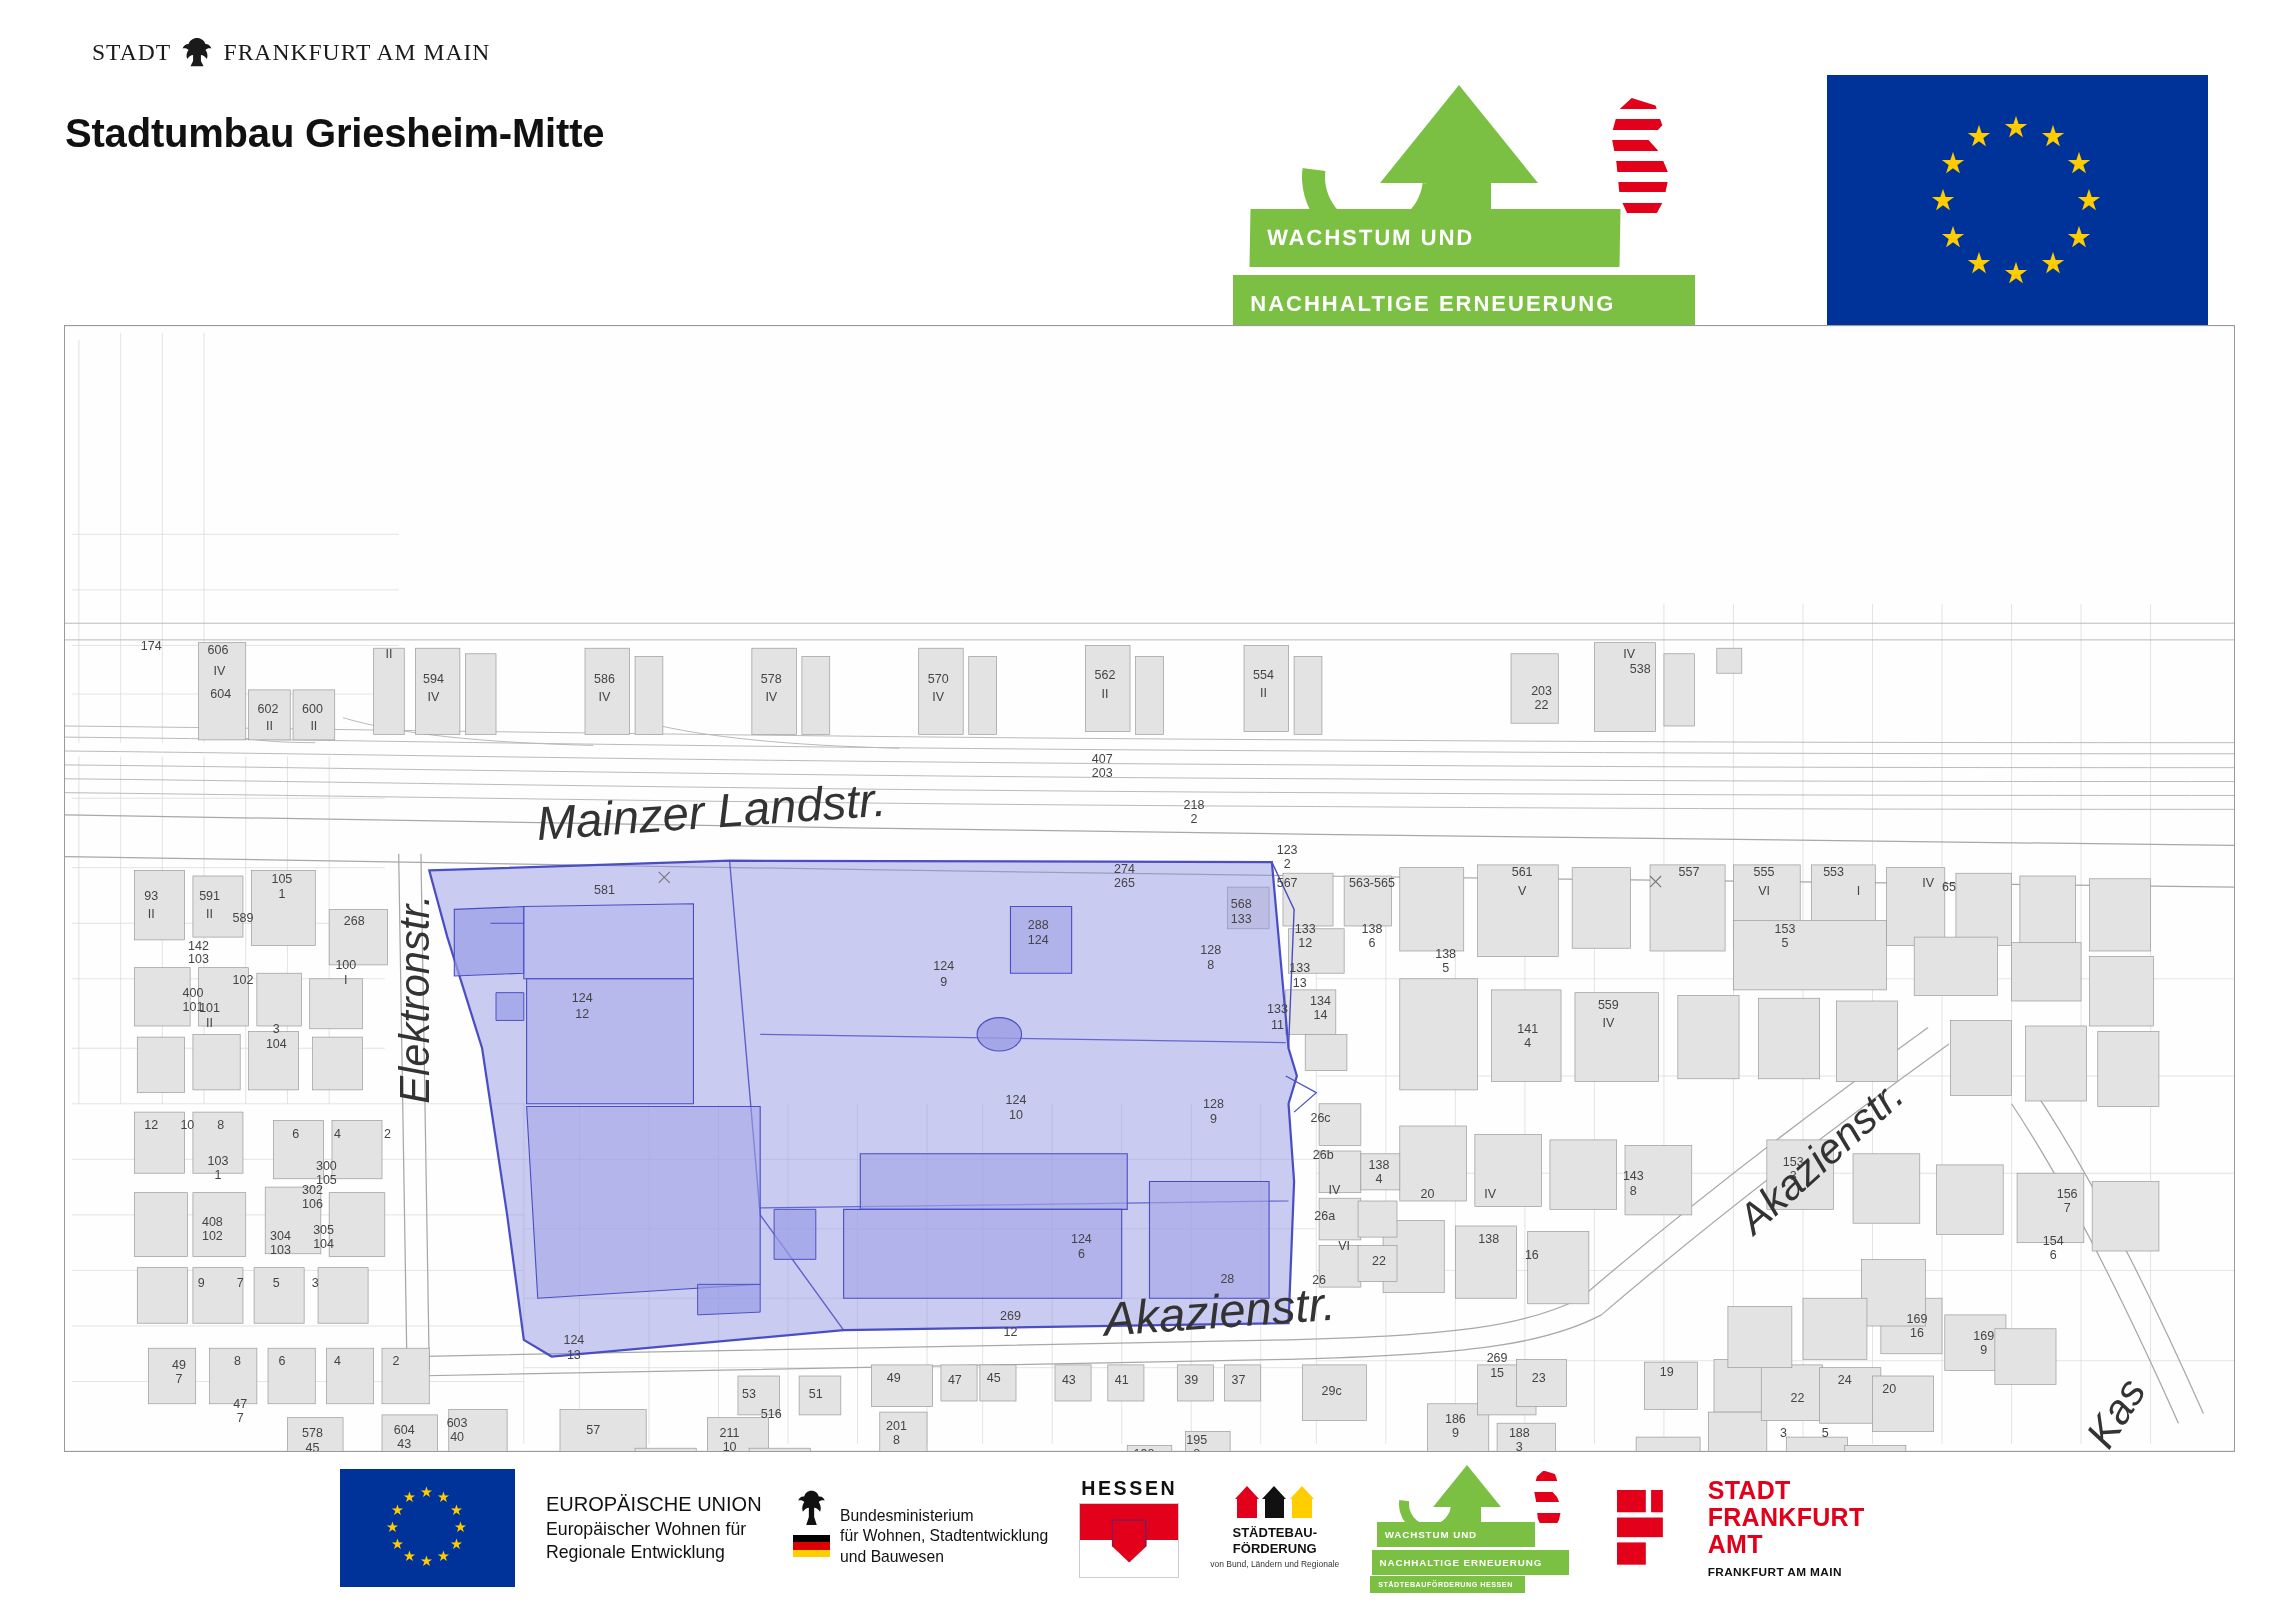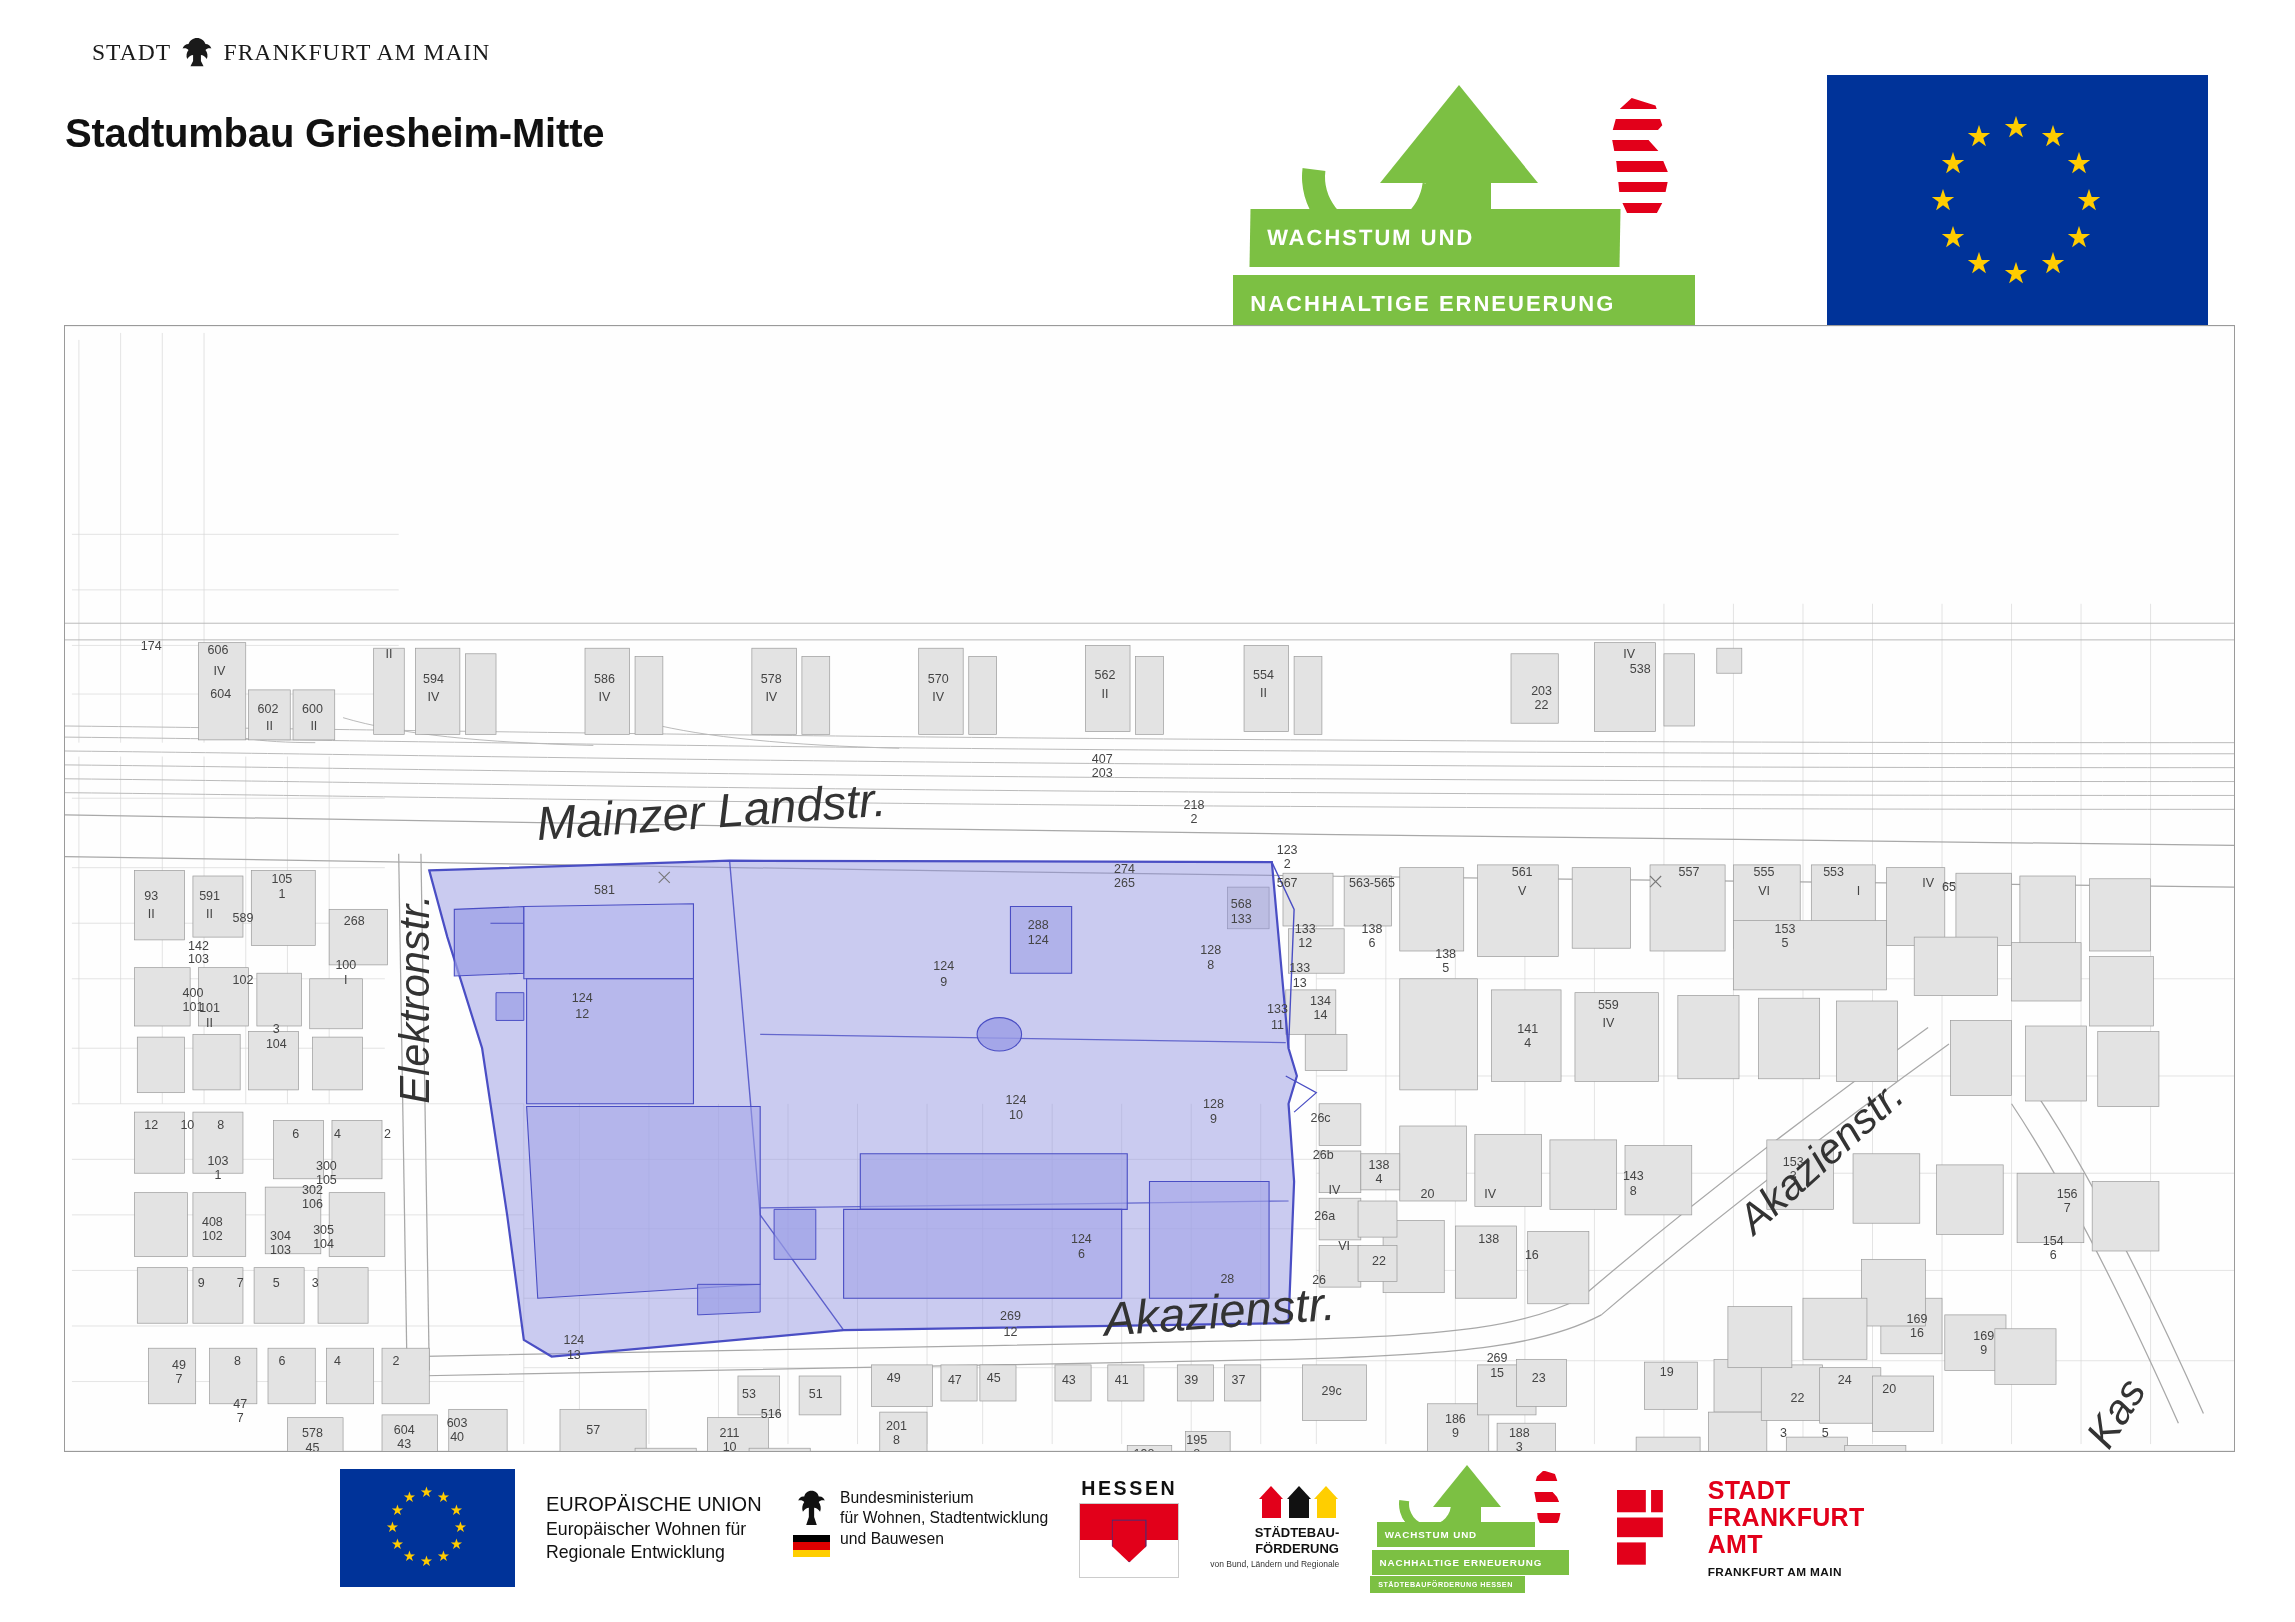--- a/index.html
+++ b/index.html
@@ -196,21 +196,21 @@
   }
   .foot-eu-flag .star { font-size: 14.4px; }
   .foot-eu-text {
     font-size: 20px;
     color: #111;
     line-height: 1.28;
     white-space: nowrap;
   }
   .foot-eu-text .t1 { margin-bottom: 1px; }
   .bmwsb {
-    display: flex; align-items: flex-start; gap: 10.5px;
+    display: flex; align-items: flex-end; gap: 10.5px;
   }
   .bmwsb-flagmark {
     width: 37px; height: 79px; position: relative;
   }
   .bmwsb-eagle {
     width: 37px; height: 41px;
     position: absolute; left: 0; top: 0;
   }
   .bmwsb-bars {
     position: absolute; left: 0; top: 47px;
@@ -233,21 +233,21 @@
   }
   .hessen-flag .shield {
     position: absolute; left: 50%; top: 50%;
     transform: translate(-50%,-50%);
     width: 33px; height: 41px;
     background: #e2001a;
     clip-path: polygon(0 0, 100% 0, 100% 62%, 50% 100%, 0 62%);
     border: 1.3px solid #1a3a8f;
   }
   .staedtebau {
-    display: flex; flex-direction: column; align-items: flex-end;
+    display: flex; flex-direction: column; align-items: center;
   }
   .sb-houses {
     display: flex; align-items: flex-end; gap: 2.6px; margin-bottom: 6.5px;
   }
   .sb-house {
     width: 25px; height: 33px; position: relative;
   }
   .sb-house .roof {
     position: absolute; left: 0; top: 0;
     width: 0; height: 0;

